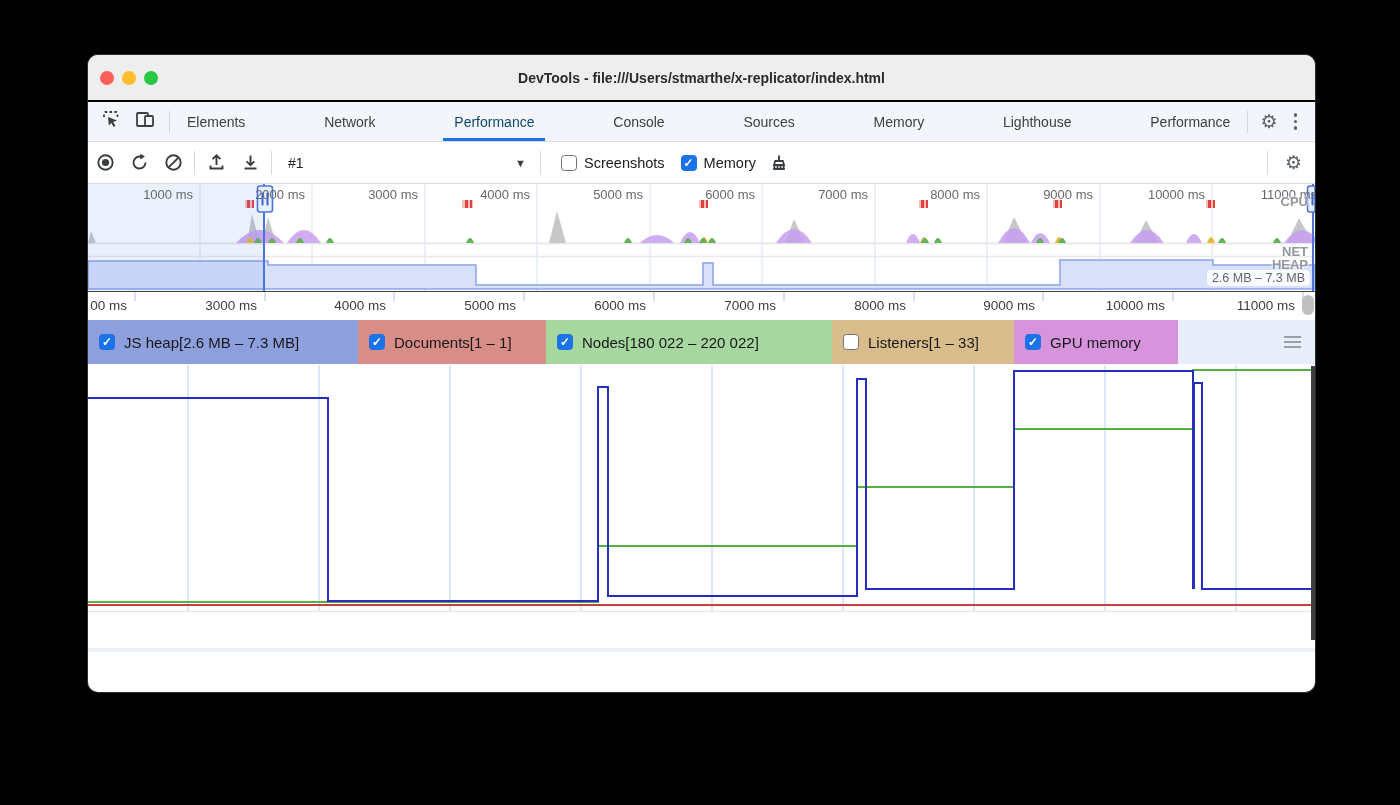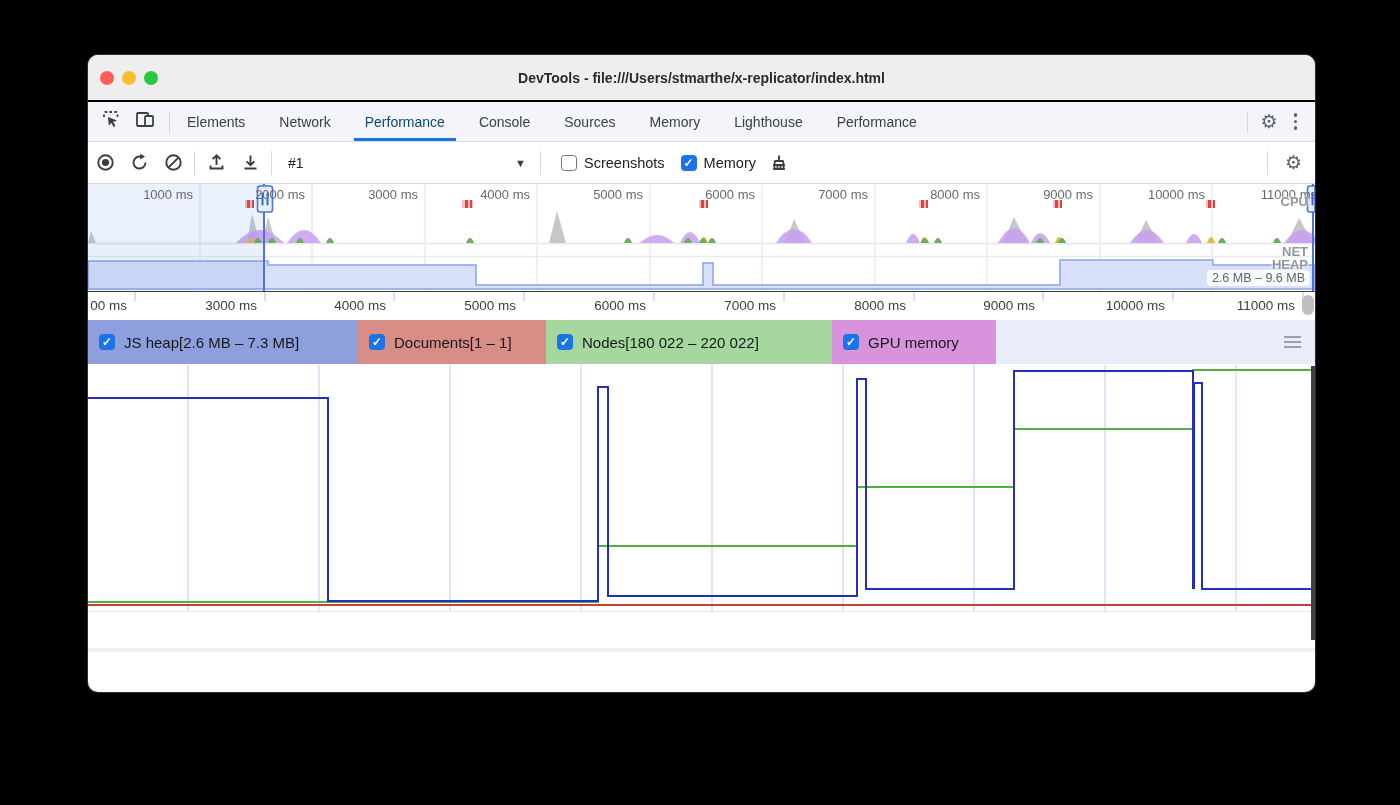--- a/index.html
+++ b/index.html
@@ -10,21 +10,21 @@
   .titlebar{height:45px;background:#efeeef;border-bottom:2px solid #000000;position:relative;
     display:flex;align-items:center;justify-content:center;}
   .traffic{position:absolute;left:12px;top:0;height:100%;display:flex;align-items:center;gap:8px;}
   .light{width:14px;height:14px;border-radius:50%;}
   .light.red{background:#ff5f57;}.light.yellow{background:#febc2e;}.light.green{background:#28c840;}
   .title-text{font-size:14px;font-weight:700;color:#2a292b;}
   
   .tabbar{height:39px;background:#f3f5fb;border-bottom:1px solid #dadce0;display:flex;align-items:center;}
   .tb-icons{display:flex;align-items:center;gap:14px;padding:0 14px;}
   .tb-sep{width:1px;height:22px;background:#d4d7de;}
-  .tabs{display:flex;align-items:stretch;height:100%;flex:1;}
+  .tabs{display:flex;align-items:stretch;height:100%;flex:1;justify-content:space-between;}
   .tab{display:flex;align-items:center;padding:0 17px;font-size:14px;color:#3c4043;position:relative;cursor:default;}
   .tab.active{color:#0c4a6e;}
   .tab.active::after{content:"";position:absolute;left:6px;right:6px;bottom:0;height:3px;background:#1a73e8;}
   .tb-right{display:flex;align-items:center;gap:10px;padding:0 12px;}
   .icon{color:#5f6368;}
   .gear{font-size:19px;line-height:19px;color:#5f6368;}
   .kebab{display:flex;flex-direction:column;gap:3px;padding:4px 6px;}
   .kebab i{width:3.5px;height:3.5px;border-radius:50%;background:#5f6368;}
   
   .toolbar{height:41px;background:#fff;border-bottom:1px solid #dadce0;display:flex;align-items:center;}
@@ -206,21 +206,21 @@
         <div class="ov-label" style="left: 572px;">6000 ms</div>
         <div class="ov-label" style="left: 685px;">7000 ms</div>
         <div class="ov-label" style="left: 797px;">8000 ms</div>
         <div class="ov-label" style="left: 910px;">9000 ms</div>
         <div class="ov-label" style="left: 1022px;">10000 ms</div>
         <div class="ov-label" style="left: 1134px;">11000 ms</div>
       </div>
     <div class="lane-label" style="top:10px;">CPU</div>
     <div class="lane-label" style="top:60px;">NET</div>
     <div class="lane-label" style="top:73px;">HEAP</div>
-    <div class="heap-pill">2.6 MB – 9.6 MB</div>
+    <div class="heap-pill">2.6 MB – 7.3 MB</div>
   </div>
 
   <div class="ruler">
     <svg width="1227" height="28" viewBox="0 0 1227 28">
       <path fill="none" stroke-width="1.5" d="M47,0 V9 M177,0 V9 M306,0 V9 M436,0 V9 M566,0 V9 M696,0 V9 M826,0 V9 M955,0 V9 M1085,0 V9 M1215,0 V9" stroke="#ccd4e8"></path>
     </svg>
     <div id="rl-labels">
         <div class="rl-label" style="left: -56px;">00 ms</div>
         <div class="rl-label" style="left: 74px;">3000 ms</div>
         <div class="rl-label" style="left: 203px;">4000 ms</div>
@@ -241,20 +241,24 @@
         <span>JS heap[2.6 MB – 7.3 MB]</span>
       </div>
       <div class="chip" style="width: 188px; background: rgb(216, 142, 135);">
         <span class="chk on">✓</span>
         <span>Documents[1 – 1]</span>
       </div>
       <div class="chip" style="width: 286px; background: rgb(166, 215, 159);">
         <span class="chk on">✓</span>
         <span>Nodes[180 022 – 220 022]</span>
       </div>
+      <div class="chip" style="width: 182px; background: rgb(217, 188, 139);">
+        <span class="chk"></span>
+        <span>Listeners[1 – 33]</span>
+      </div>
       <div class="chip" style="width: 164px; background: rgb(215, 148, 220);">
         <span class="chk on">✓</span>
         <span>GPU memory</span>
       </div>
       <div class="legend-fill">
       <span class="hamburger">
           <i></i>
           <i></i>
           <i></i>
         </span>

